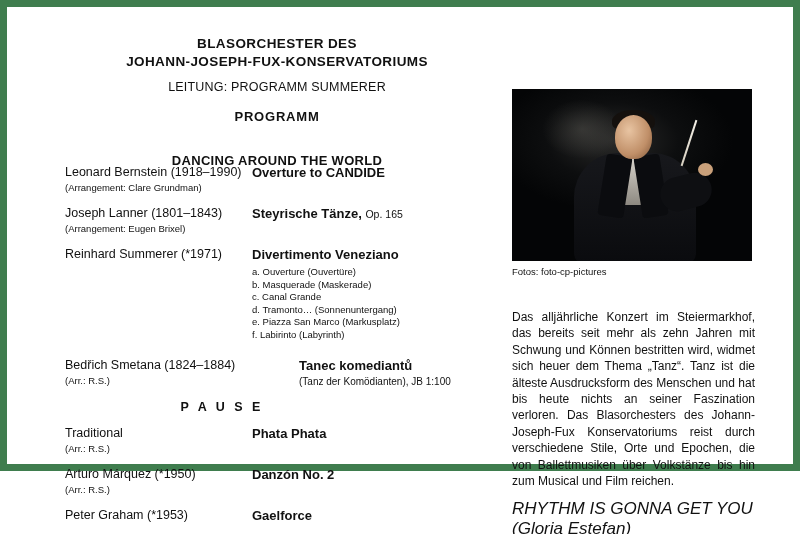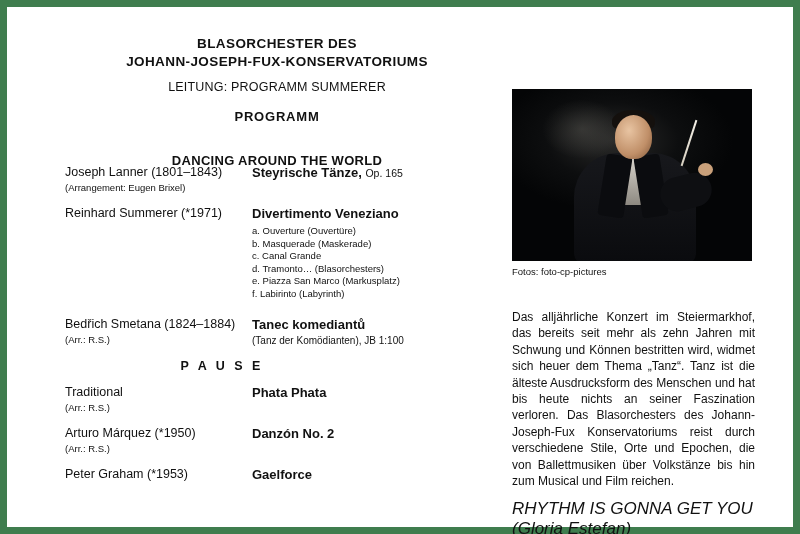--- a/index.html
+++ b/index.html
@@ -9,21 +9,21 @@
   }
   body {
     width: 800px;
     height: 534px;
     font-family: "Liberation Sans", sans-serif;
     overflow: hidden;
   }
   .page {
     position: relative;
     width: 800px;
-    height: 534px;
+    height: 471px;
     box-sizing: border-box;
     background: #ffffff;
     border: 7px solid #3f7d4e;
   }
   .sheet {
     position: absolute;
     inset: 0;
     background: #ffffff;
   }
 
@@ -279,20 +279,32 @@
     <div class="header">
       <div class="title-line">BLASORCHESTER DES</div>
       <div class="title-line">JOHANN-JOSEPH-FUX-KONSERVATORIUMS</div>
       <div class="conductor">LEITUNG: PROGRAMM SUMMERER</div>
       <div class="programm">PROGRAMM</div>
       <div class="subtitle">DANCING AROUND THE WORLD</div>
     </div>
 
     <div class="program">
 
+      <div class="row">
+        <div class="left-col">
+          <div class="composer">Leonard Bernstein (1918–1990)</div>
+          <div class="arranger">(Arrangement: Clare Grundman)</div>
+        </div>
+        <div class="right-col">
+          <div class="work">
+            <span>Overture to CANDIDE</span>
+            <span class="opus"></span>
+          </div>
+        </div>
+      </div>
 
       <div class="row">
         <div class="left-col">
           <div class="composer">Joseph Lanner (1801–1843)</div>
           <div class="arranger">(Arrangement: Eugen Brixel)</div>
         </div>
         <div class="right-col">
           <div class="work">
             <span>Steyrische Tänze,</span>
             <span class="opus">Op. 165</span>
@@ -306,28 +318,28 @@
           <div class="arranger"></div>
         </div>
         <div class="right-col">
           <div class="work">
             <span>Divertimento Veneziano</span>
           </div>
           <div class="movements">
             <div class="movement">a. Ouverture (Ouvertüre)</div>
             <div class="movement">b. Masquerade (Maskerade)</div>
             <div class="movement">c. Canal Grande</div>
-            <div class="movement">d. Tramonto… (Blasorchesters)</div>
+            <div class="movement">d. Tramonto… (Sonnenuntergang)</div>
             <div class="movement">e. Piazza San Marco (Markusplatz)</div>
             <div class="movement">f. Labirinto (Labyrinth)</div>
           </div>
         </div>
       </div>
 
-      <div class="row" style="margin-top:16px;">
+      <div class="row" style="margin-top:16px;gap:47px;">
         <div class="left-col">
           <div class="composer">Bedřich Smetana (1824–1884)</div>
           <div class="arranger">(Arr.: R.S.)</div>
         </div>
         <div class="right-col">
           <div class="work">
             <span>Tanec komediantů</span>
           </div>
           <div class="work-sub">(Tanz der Komödianten), JB 1:100</div>
         </div>

